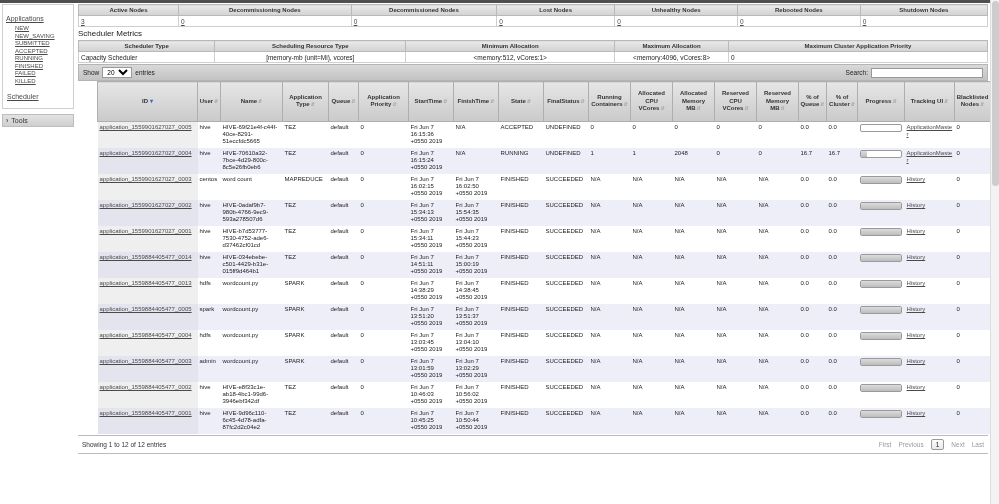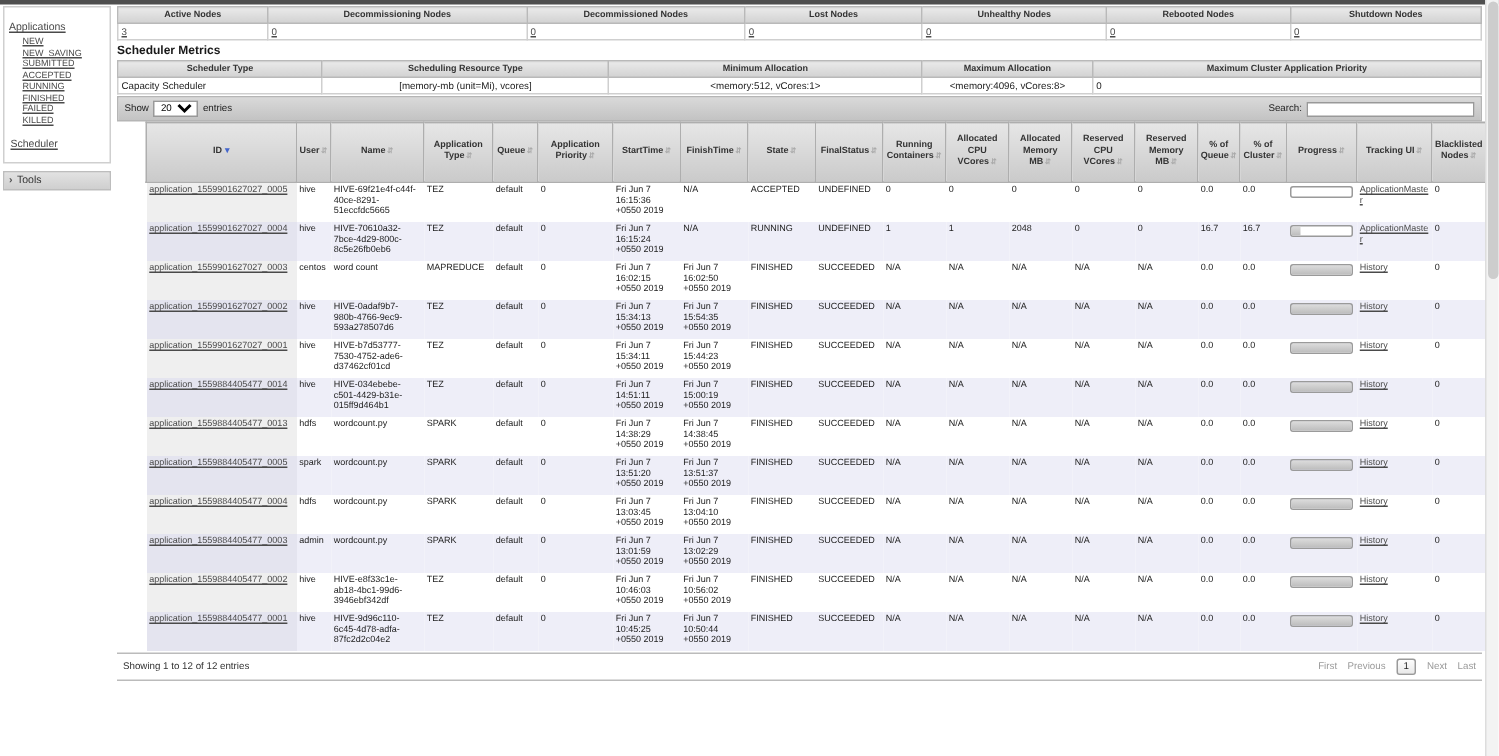--- a/index.html
+++ b/index.html
@@ -23,21 +23,21 @@
   
   .content { flex:1; padding:1px 11px 0 2px; min-width:0; }
 
   table.metrics { width:100%; border-collapse:collapse; table-layout:fixed; margin-bottom:1px; }
   table.metrics th { background:linear-gradient(#e9e9e9,#d2d2d2); border:1px solid #b9b9b9;
     font-size:6px; font-weight:bold; color:#333; padding:2px 1px; text-align:center; }
   table.metrics td { border:1px solid #cfcfcf; border-top:none; font-size:6.5px;
     padding:1.5px 2px; background:#fff; }
   table.metrics td.centered { text-align:center; }
 
-  .section-title { font-size:8px; font-weight:bold; color:#1a1a1a; margin:2px 0 2px 0; }
+  .section-title { font-size:8px; font-weight:normal; color:#1a1a1a; margin:2px 0 2px 0; }
 
   .controls-bar { display:flex; justify-content:space-between; align-items:center;
     background:linear-gradient(#d9d9d9,#c3c3c3); border:1px solid #b5b5b5;
     padding:2px 4px; font-size:6.5px; color:#222; }
   .controls-left { display:flex; align-items:center; gap:3px; }
   .entries-select { font-size:6.5px; height:11px; border:1px solid #999; background:#fff;
     font-family:"Liberation Sans",sans-serif; }
   .controls-right { display:flex; align-items:center; gap:3px; }
   .search-input { width:112px; height:10px; border:1px solid #999; font-size:6.5px; padding:0 2px; }
 

